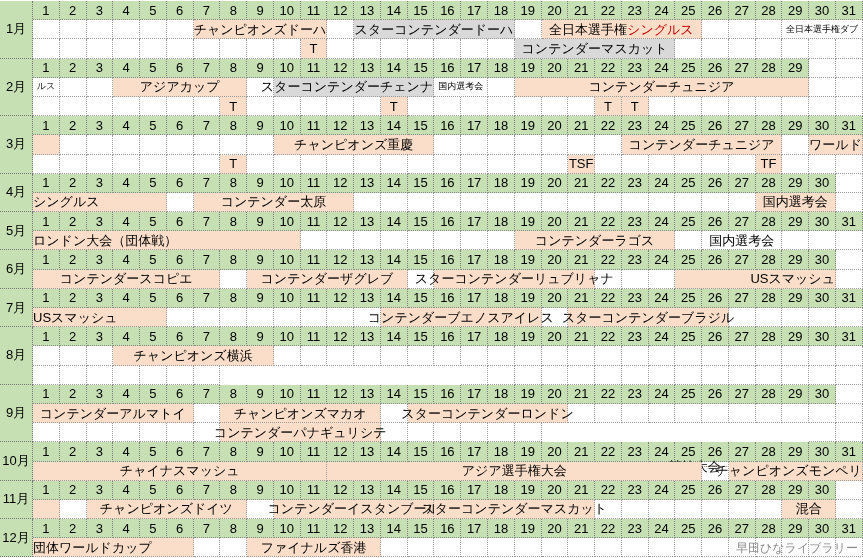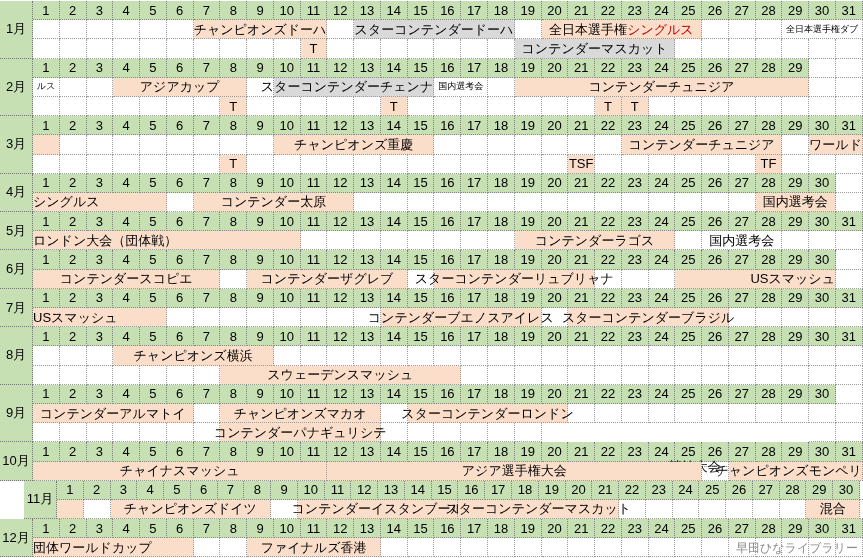--- a/index.html
+++ b/index.html
@@ -647,23 +647,20 @@
       <div class="day-cell" style="grid-area: 3 / 23;"></div>
       <div class="day-cell" style="grid-area: 3 / 24;"></div>
       <div class="day-cell" style="grid-area: 3 / 25;"></div>
       <div class="day-cell" style="grid-area: 3 / 26;"></div>
       <div class="day-cell" style="grid-area: 3 / 27;"></div>
       <div class="day-cell" style="grid-area: 3 / 28;"></div>
       <div class="day-cell" style="grid-area: 3 / 29;"></div>
       <div class="day-cell" style="grid-area: 3 / 30;"></div>
       <div class="day-cell" style="grid-area: 3 / 31;"></div>
       <div class="day-cell" style="grid-area: 3 / 32;"></div>
-      <div class="event bar-orange" style="grid-area: 3 / 9 / auto / 18;">
-        <span>スウェーデンスマッシュ</span>
-      </div>
     </div>
     <div class="month-block" style="grid-template-rows: 19.2px repeat(2, 19.2px);">
       <div class="month-label" style="grid-area: 1 / 1 / span 3;">9月</div>
       <div class="day-header" style="grid-area: 1 / 2;">1</div>
       <div class="day-header" style="grid-area: 1 / 3;">2</div>
       <div class="day-header" style="grid-area: 1 / 4;">3</div>
       <div class="day-header" style="grid-area: 1 / 5;">4</div>
       <div class="day-header" style="grid-area: 1 / 6;">5</div>
       <div class="day-header" style="grid-area: 1 / 7;">6</div>
       <div class="day-header" style="grid-area: 1 / 8;">7</div>
@@ -772,21 +769,21 @@
       <div class="event bar-orange" style="grid-area: 2 / 13 / auto / 27;">
         <span>アジア選手権大会</span>
       </div>
       <div class="event bar-orange" style="grid-area: 2 / 2 / auto / 13;">
         <span>チャイナスマッシュ</span>
       </div>
       <div class="event bar-orange" style="grid-area: 2 / 28 / auto / 33;">
         <span>チャンピオンズモンペリエ</span>
       </div>
     </div>
-    <div class="month-block" style="grid-template-rows: 19.2px repeat(1, 19.2px); padding-left: 24px;">
+    <div class="month-block" style="grid-template-rows: 19.2px repeat(1, 19.2px);">
       <div class="month-label" style="grid-area: 1 / 1 / span 2;">11月</div>
       <div class="day-header" style="grid-area: 1 / 2;">1</div>
       <div class="day-header" style="grid-area: 1 / 3;">2</div>
       <div class="day-header" style="grid-area: 1 / 4;">3</div>
       <div class="day-header" style="grid-area: 1 / 5;">4</div>
       <div class="day-header" style="grid-area: 1 / 6;">5</div>
       <div class="day-header" style="grid-area: 1 / 7;">6</div>
       <div class="day-header" style="grid-area: 1 / 8;">7</div>
       <div class="day-header" style="grid-area: 1 / 9;">8</div>
       <div class="day-header" style="grid-area: 1 / 10;">9</div>

